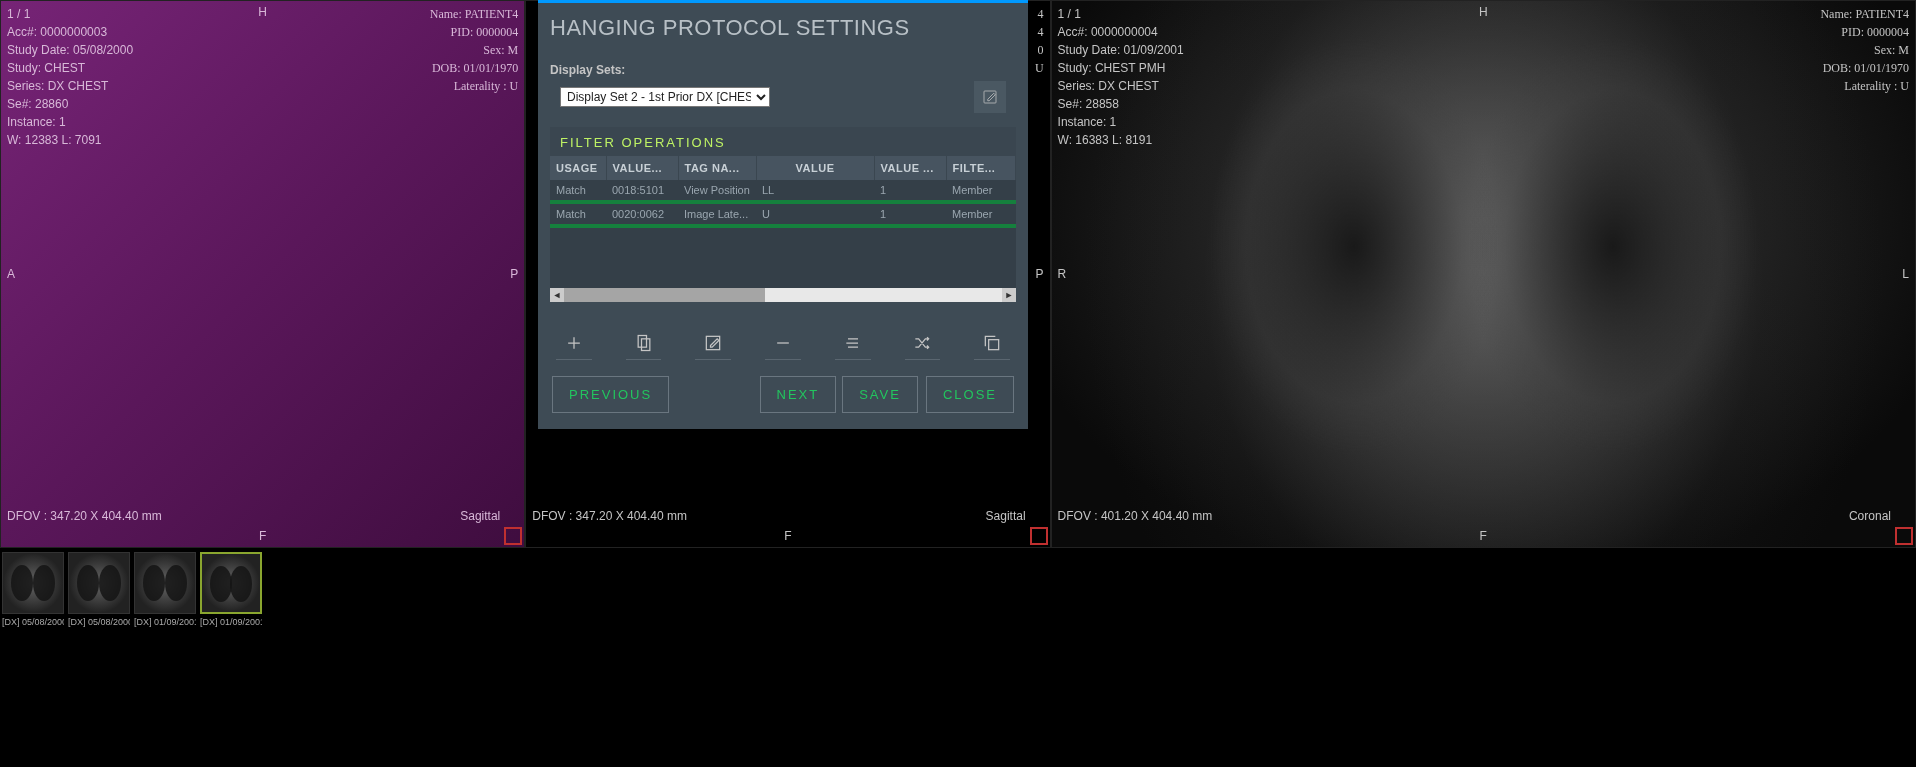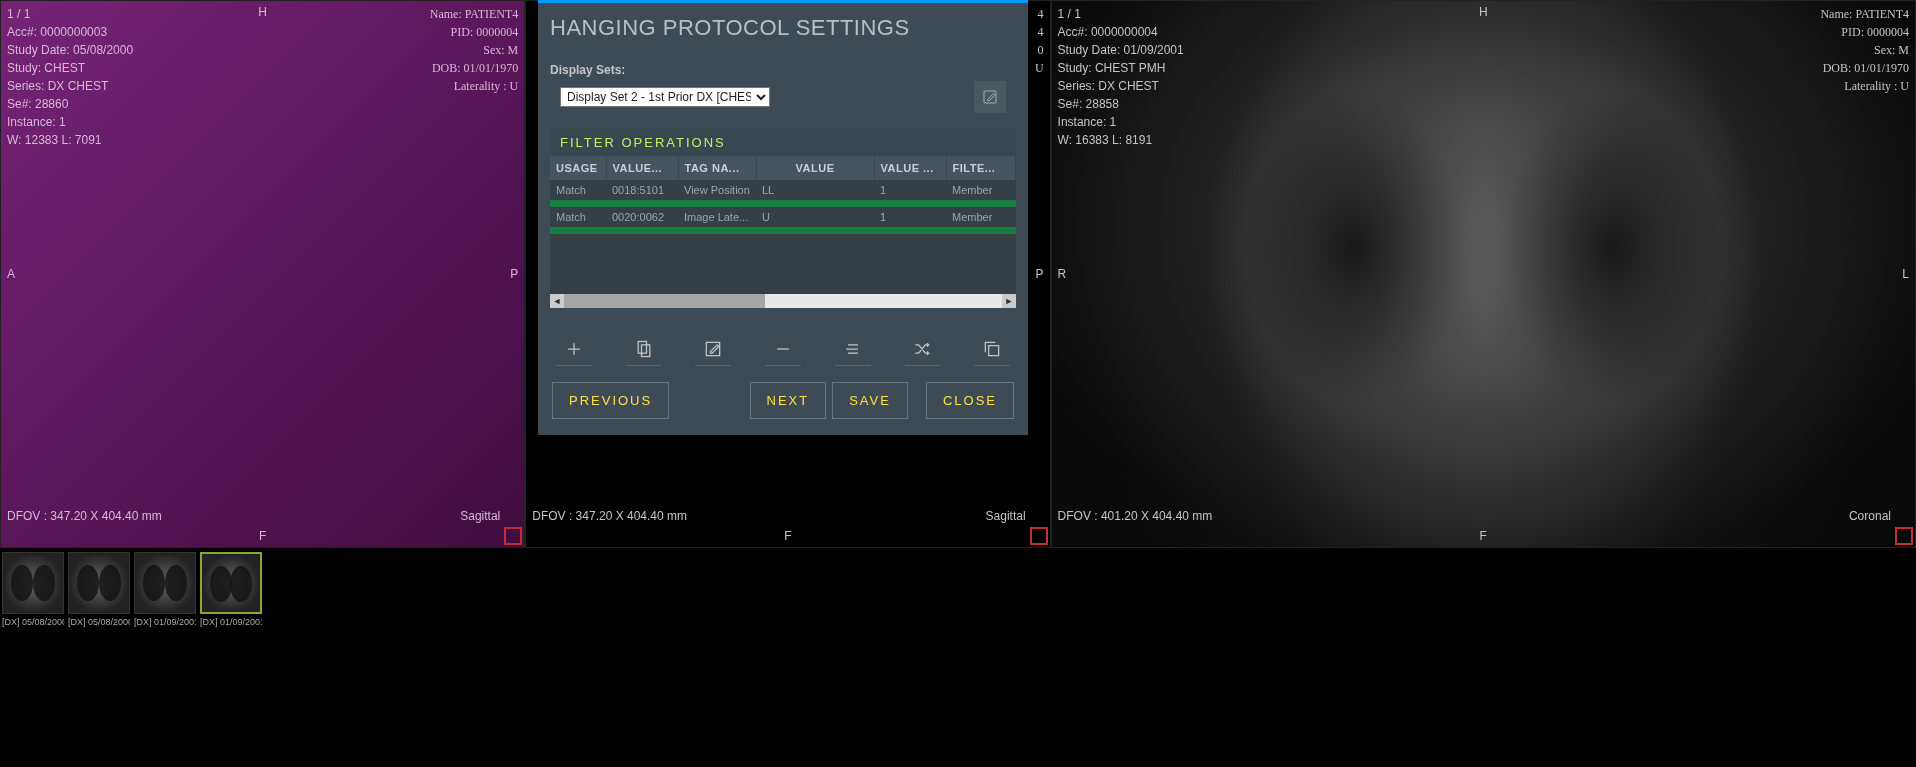--- a/index.html
+++ b/index.html
@@ -142,21 +142,21 @@
     text-align: left;
     border-right: 1px solid #3a4650;
     overflow: hidden;
     white-space: nowrap;
     text-overflow: ellipsis;
     letter-spacing: 0.5px;
   }
   .filter-table td {
     color: #9aa6af;
     padding: 4px 6px;
-    border-bottom: 7px solid #15803d;
+    border-bottom: 4px solid #15803d;
     overflow: hidden;
     white-space: nowrap;
     text-overflow: ellipsis;
   }
   .filter-table th.center, .filter-table td.center { text-align: center; }
   .table-spacer { height: 60px; background: #343f48; }
   .hscroll {
     height: 14px;
     background: #e8e8e8;
     position: relative;
@@ -188,21 +188,21 @@
   }
   .action-btn svg { stroke:#c5c5c5; fill:none; stroke-width:1.5; }
   .footer-row {
     display:flex;
     justify-content: space-between;
     padding: 10px 2px 0 2px;
   }
   .text-btn {
     border:1px solid #6a7680;
     background:transparent;
-    color:#fde047;
+    color:#22c55e;
     font-size:13px;
     letter-spacing:2px;
     padding:10px 16px;
     cursor:pointer;
   }
   .footer-row .grow { flex:1; }
   
   .thumbrow {
     position:absolute;
     left:2px;
@@ -415,21 +415,21 @@
           <rect x="8" y="8" width="12" height="12"></rect>
           <path d="M4 16V4h12"></path>
         </svg>
     </div>
   </div>
 
   <div class="footer-row">
     <button class="text-btn">PREVIOUS</button>
     <div class="grow"></div>
     <button class="text-btn" style="margin-right:6px">NEXT</button>
-    <button class="text-btn" style="margin-right:18px">SAVE</button>
+    <button class="text-btn" style="margin-right:8px">SAVE</button>
     <button class="text-btn">CLOSE</button>
   </div>
 </div>
 
 <div class="thumbrow">
   <div class="thumb-item">
     <div class="thumb-img mini-chest"></div>
     <div class="thumb-label">[DX] 05/08/2000</div>
   </div>
   <div class="thumb-item">

